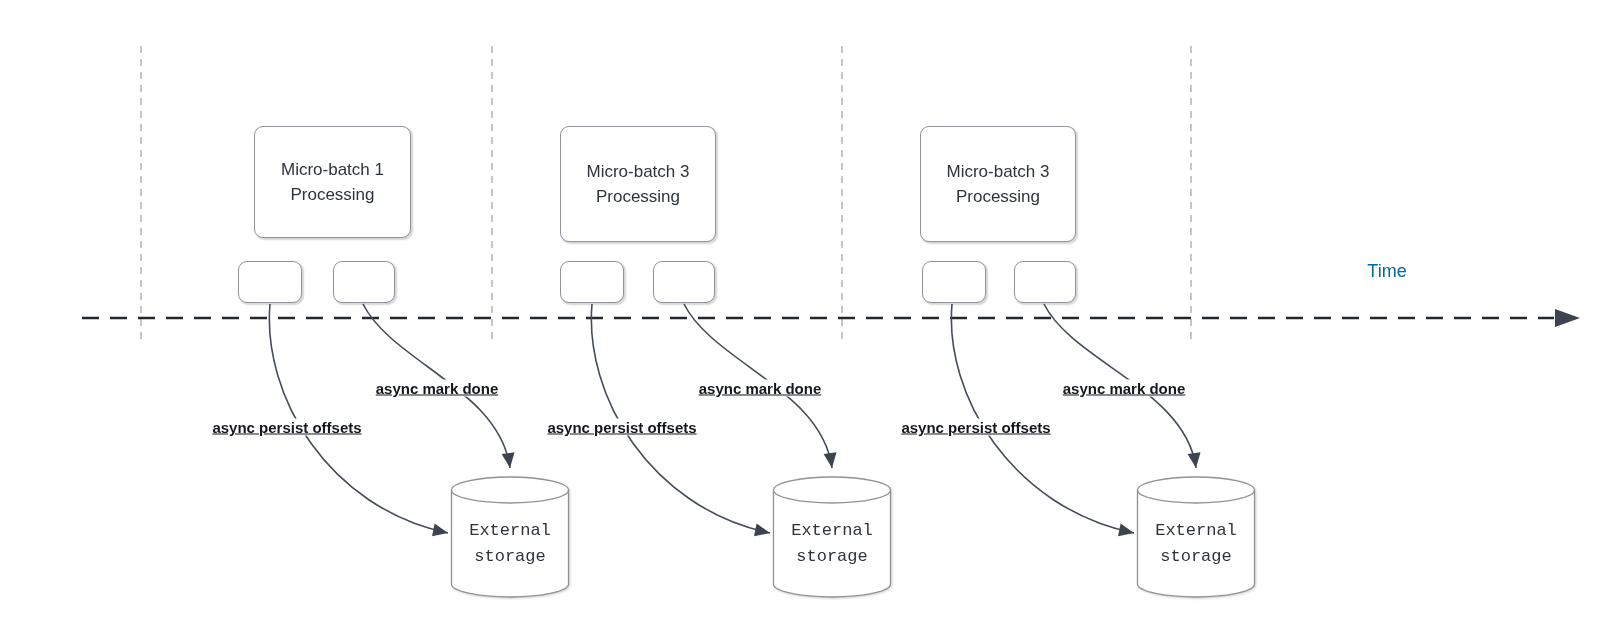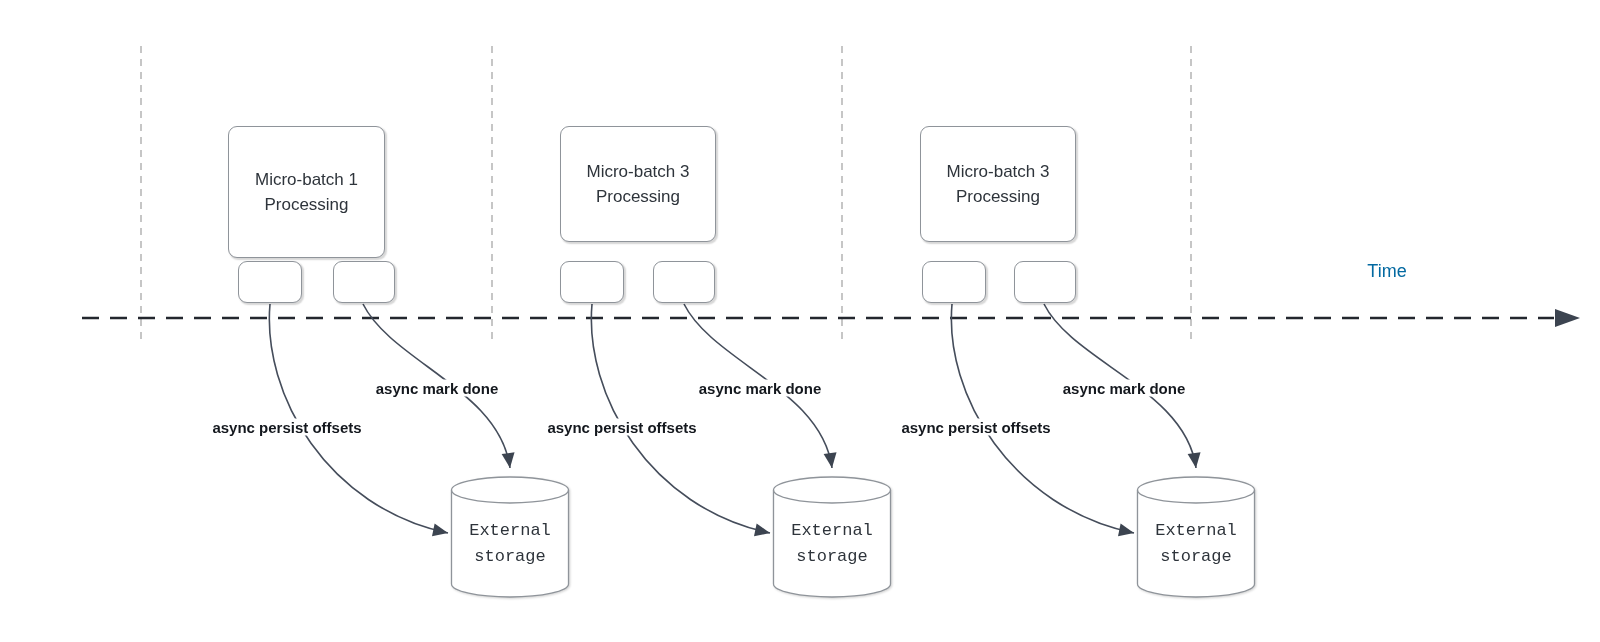--- a/index.html
+++ b/index.html
@@ -31,20 +31,21 @@
     box-shadow:1.5px 1.5px 1.5px rgba(0,0,0,0.16);
   }
   .main-box{
     display:flex;flex-direction:column;align-items:center;justify-content:center;
     font-size:17px;line-height:25px;color:var(--text);text-align:center;
   }
   .edge-label{
     position:absolute;transform:translate(-50%,-50%);white-space:nowrap;
     background:#ffffff;padding:0 3px;font-size:15px;font-weight:bold;
     color:var(--label-text);
+    text-decoration:underline;
   }
   .storage-label{
     position:absolute;transform:translate(-50%,-50%);text-align:center;
     font-size:17px;line-height:26px;color:var(--text);white-space:nowrap;font-family:Liberation Mono, monospace;
   }
   .time-label{
     position:absolute;transform:translate(-50%,-50%);
     font-size:18px;color:#0369a1;white-space:nowrap;
   }
 </style>
@@ -80,21 +81,21 @@
     <path class="connector" marker-end="url(#arrow)" d="M270,304 C262,395 328,508 448,533"></path>
     <path class="connector" marker-end="url(#arrow)" d="M363,304 C392,362 500,390 510,468"></path>
 
     <path class="connector" marker-end="url(#arrow)" d="M592,304 C584,395 650,508 770,533"></path>
     <path class="connector" marker-end="url(#arrow)" d="M684,304 C713,362 822,390 832,468"></path>
 
     <path class="connector" marker-end="url(#arrow)" d="M952,304 C944,395 1012,508 1134,533"></path>
     <path class="connector" marker-end="url(#arrow)" d="M1044,304 C1073,362 1186,390 1196,468"></path>
   </svg>
 
-  <div class="node main-box" style="left:228px;top:126px;width:157px;height:132px;">
+  <div class="node main-box" style="left:254px;top:126px;width:157px;height:112px;">
     <span>Micro-batch 1</span>
     <span>Processing</span>
   </div>
   <div class="node" style="left:238px;top:261px;width:64px;height:42px;"></div>
   <div class="node" style="left:333px;top:261px;width:62px;height:42px;"></div>
   <div class="edge-label" style="left:287px;top:427px;">async persist offsets</div>
   <div class="edge-label" style="left:437px;top:388px;">async mark done</div>
   <div class="storage-label" style="left:510px;top:544px;">
     <div>External</div>
     <div>storage</div>

